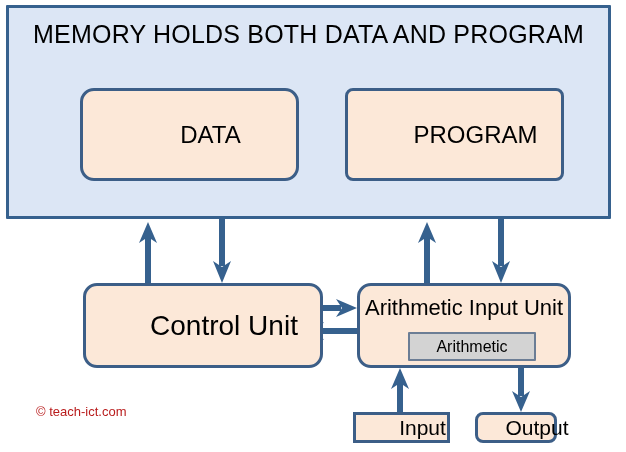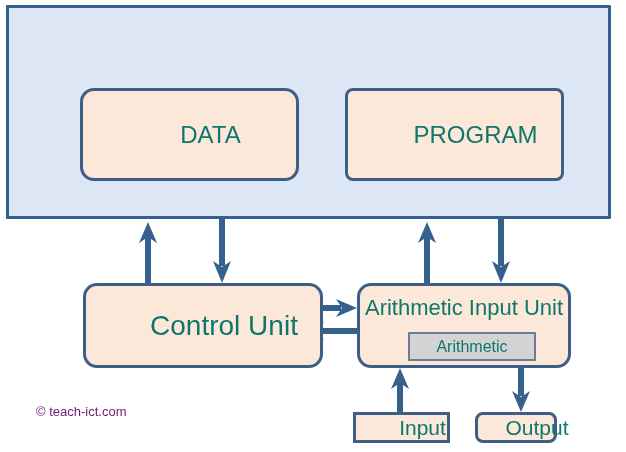--- a/index.html
+++ b/index.html
@@ -25,21 +25,21 @@
     width: 626px;
     height: 452px;
   }
   .node {
     position: absolute;
     box-sizing: border-box;
     display: flex;
     align-items: center;
     justify-content: center;
     text-align: center;
-    color: #0f766e;
+    color: #000000;
     white-space: nowrap;
     padding-left: 42px;
   }
 
   
   #memory-box {
     left: 6px;
     top: 5px;
     width: 605px;
     height: 214px;
@@ -152,21 +152,21 @@
     border: 3px solid #3c5e87;
     border-radius: 8px;
     font-size: 21px;
   }
 
   #copyright {
     position: absolute;
     left: 36px;
     top: 404px;
     font-size: 13px;
-    color: #701a75;
+    color: #b91c1c;
     display: block;
     text-align: left;
     white-space: nowrap;
   }
 </style>
 </head>
 <body>
 
 <div id="canvas">
 
@@ -213,20 +213,21 @@
     </g>
 
     <g>
       <line x1="521" y1="368" x2="521" y2="396" stroke="#36618e" stroke-width="6"></line>
       <path d="M521,412 L512,391 L521,397 L530,391 Z" fill="#36618e"></path>
     </g>
   </svg>
 
   <div class="node" id="memory-box"></div>
 
+  <div id="memory-title">MEMORY HOLDS BOTH DATA AND PROGRAM</div>
 
   <div class="node" id="data-box">DATA</div>
 
   <div class="node" id="program-box">PROGRAM</div>
 
   <div class="node" id="control-unit-box">Control Unit</div>
 
   <div class="node" id="alu-box">
     <div id="alu-label">Arithmetic Input Unit</div>
     <div id="accumulator-box">Arithmetic</div>

